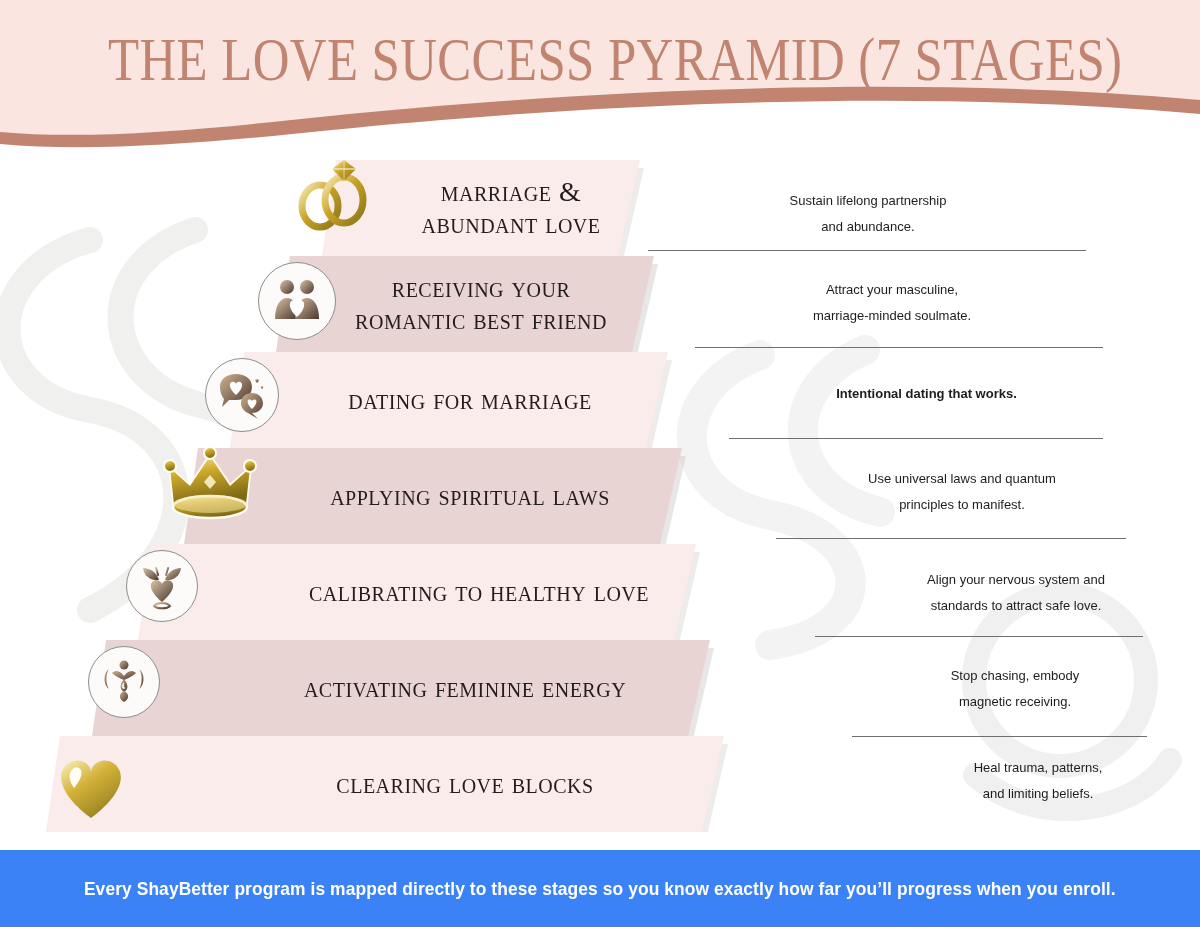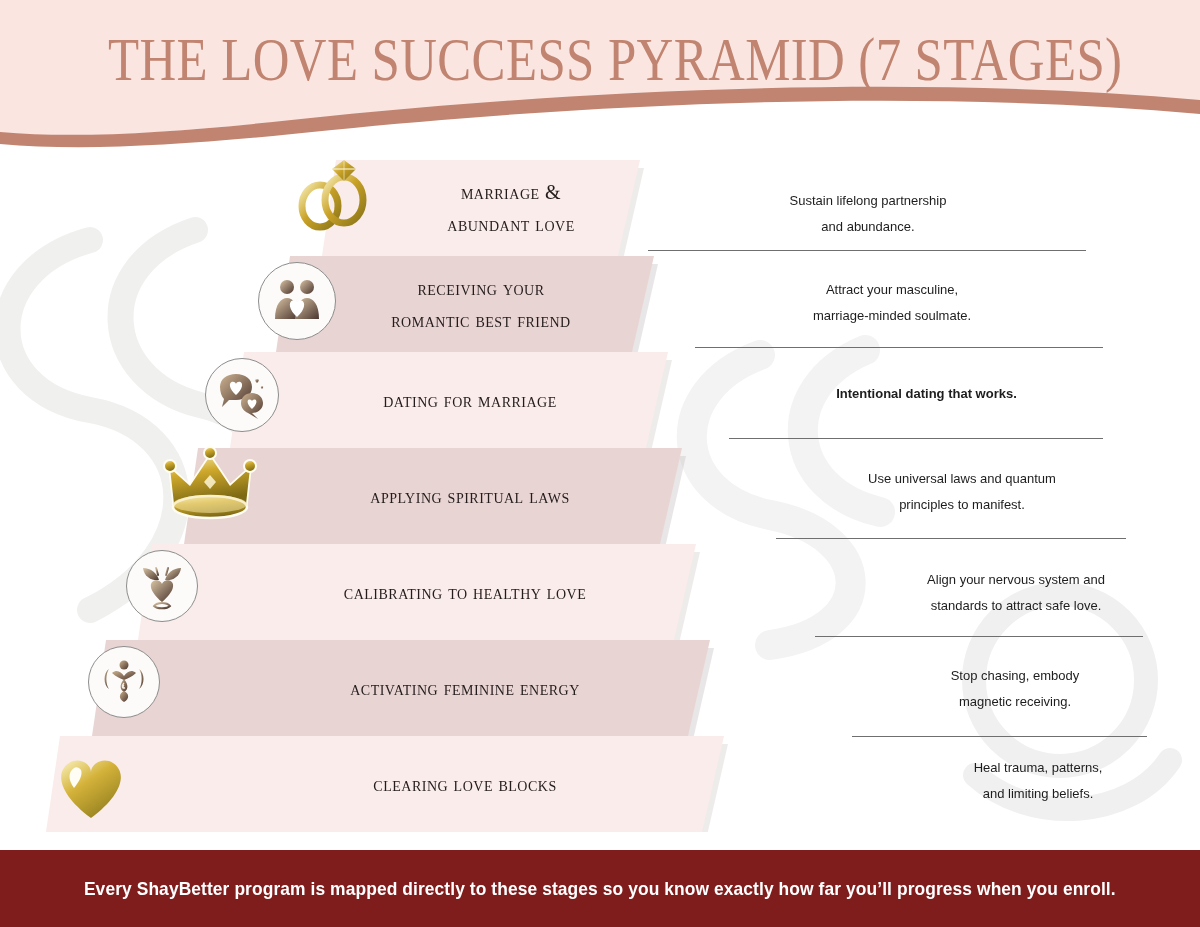--- a/index.html
+++ b/index.html
@@ -97,21 +97,21 @@
     flex-direction: column;
     align-items: center;
     justify-content: center;
     font-family: "Liberation Serif", serif;
     color: #241c1c;
     text-align: center;
     z-index: 4;
     pointer-events: none;
   }
   .tier-label .line {
-    font-size: 20px;
+    font-size: 28px;
     line-height: 32px;
     letter-spacing: 0.5px;
     white-space: nowrap;
     font-variant: small-caps;
     text-transform: lowercase;
   }
   .tier-label .line::first-letter { font-size: 1.0em; }
 
   
   .icon-badge {
@@ -154,21 +154,21 @@
     background: #6f6f6f;
     z-index: 5;
   }
 
   
   .footer {
     position: absolute;
     left: 0; bottom: 0;
     width: 1200px;
     height: 77px;
-    background: #7f1d1d;
+    background: #3b82f6;
     display: flex;
     align-items: center;
     justify-content: center;
     z-index: 7;
   }
   .footer-text {
     color: #ffffff;
     font-size: 18.5px;
     font-weight: 700;
     letter-spacing: 0.1px;
@@ -337,21 +337,21 @@
         </svg>
       </div>
     </div>
 
     <div class="tier" style="left:138px; top:394px; width:570px;">
       <svg class="tier-shape" viewBox="0 0 570 96" preserveAspectRatio="none">
         <path d="M16 8 H562 L540 104 H0 Z" fill="#d8d4d3" opacity="0.45"></path>
         <path d="M14 0 H558 L536 96 H0 Z" fill="#f9ecea"></path>
       </svg>
     </div>
-    <div class="tier-label" style="left:250px; top:394px; width:430px;">
+    <div class="tier-label" style="left:264px; top:394px; width:430px;">
       <span class="line">Calibrating to Healthy Love</span>
     </div>
     <div class="icon-badge" style="left:126px; top:400px; width:72px; height:72px;">
       <div class="icon-circle">
         <svg width="46" height="48" viewBox="0 0 46 48">
           <defs>
             <linearGradient id="brn5" x1="0" y1="0" x2="1" y2="1">
               <stop offset="0%" stop-color="#d9c4a4"></stop>
               <stop offset="100%" stop-color="#4a352e"></stop>
             </linearGradient>

